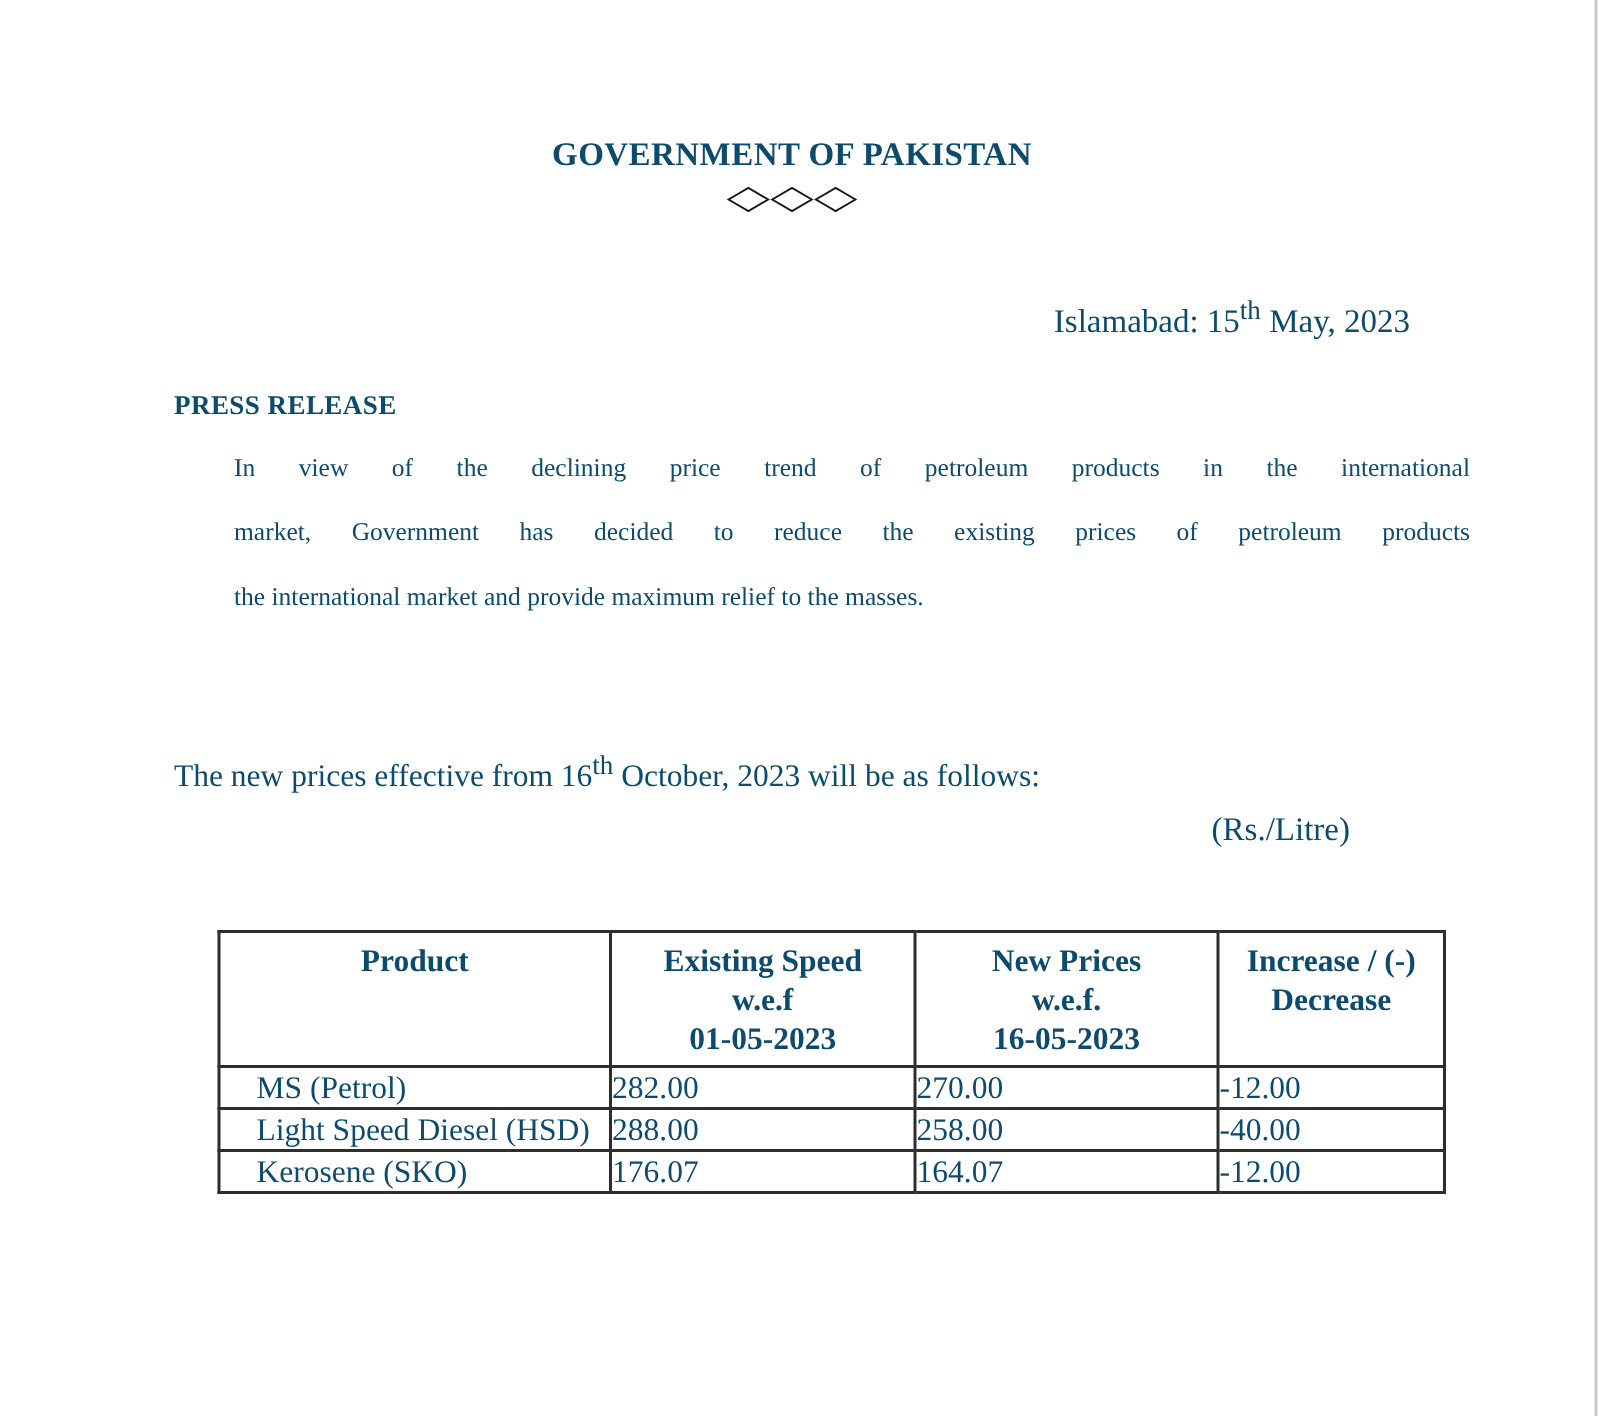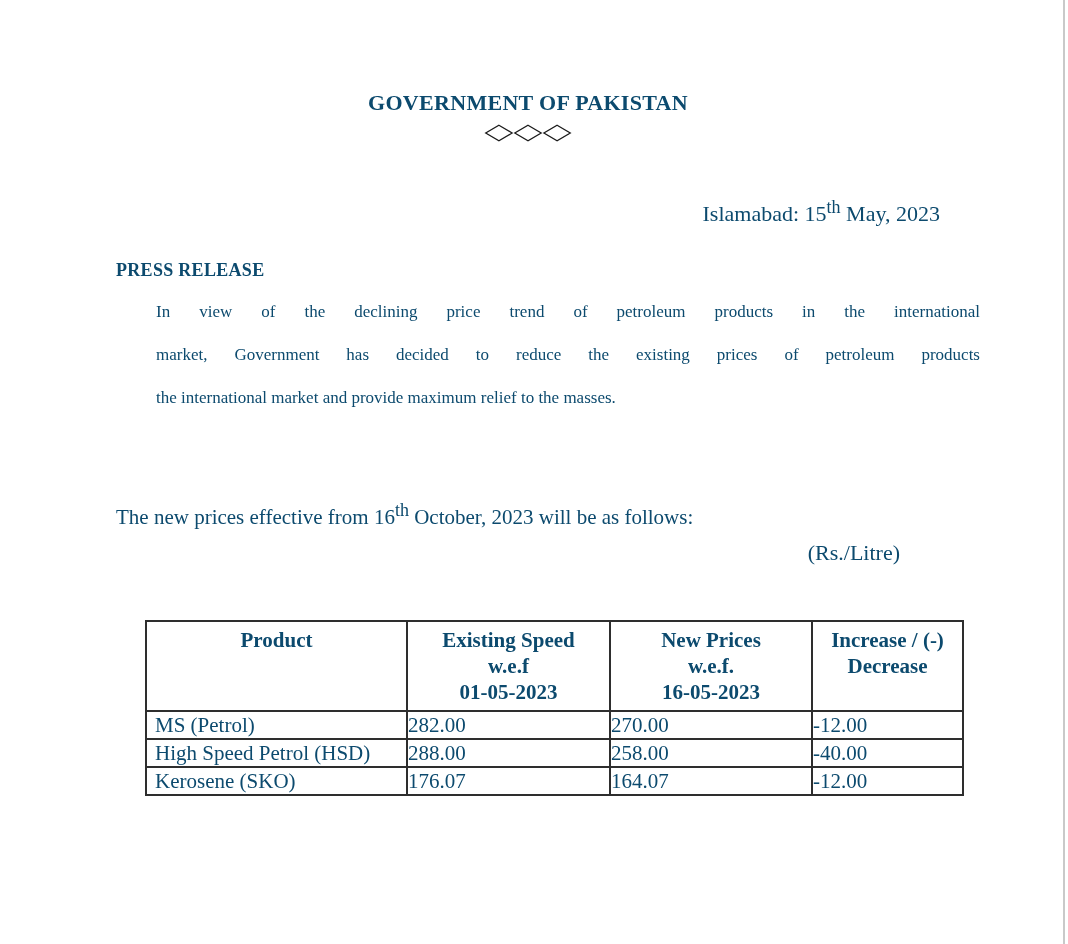--- a/index.html
+++ b/index.html
@@ -109,21 +109,21 @@
     padding-top: 5px;
   }
   .price-table th .hline { line-height: 26px; }
   .price-table td {
     height: 26px;
     text-align: left;
     vertical-align: middle;
   }
   .price-table td.product-cell {
     text-align: left;
-    padding-left: 8px;
+    padding-left: 24px;
   }
 </style>
 </head>
 <body>
 
 <div class="page">
   <div class="edge-line"></div>
 
   <div class="letterhead">
     <div class="org-line">GOVERNMENT OF PAKISTAN</div>
@@ -183,21 +183,21 @@
       </tr>
     </thead>
     <tbody>
       <tr>
         <td class="product-cell">MS (Petrol)</td>
         <td>282.00</td>
         <td>270.00</td>
         <td>-12.00</td>
       </tr>
       <tr>
-        <td class="product-cell">High Speed Petrol (HSD)</td>
+        <td class="product-cell">Light Speed Diesel (HSD)</td>
         <td>288.00</td>
         <td>258.00</td>
         <td>-40.00</td>
       </tr>
       <tr>
         <td class="product-cell">Kerosene (SKO)</td>
         <td>176.07</td>
         <td>164.07</td>
         <td>-12.00</td>
       </tr>

